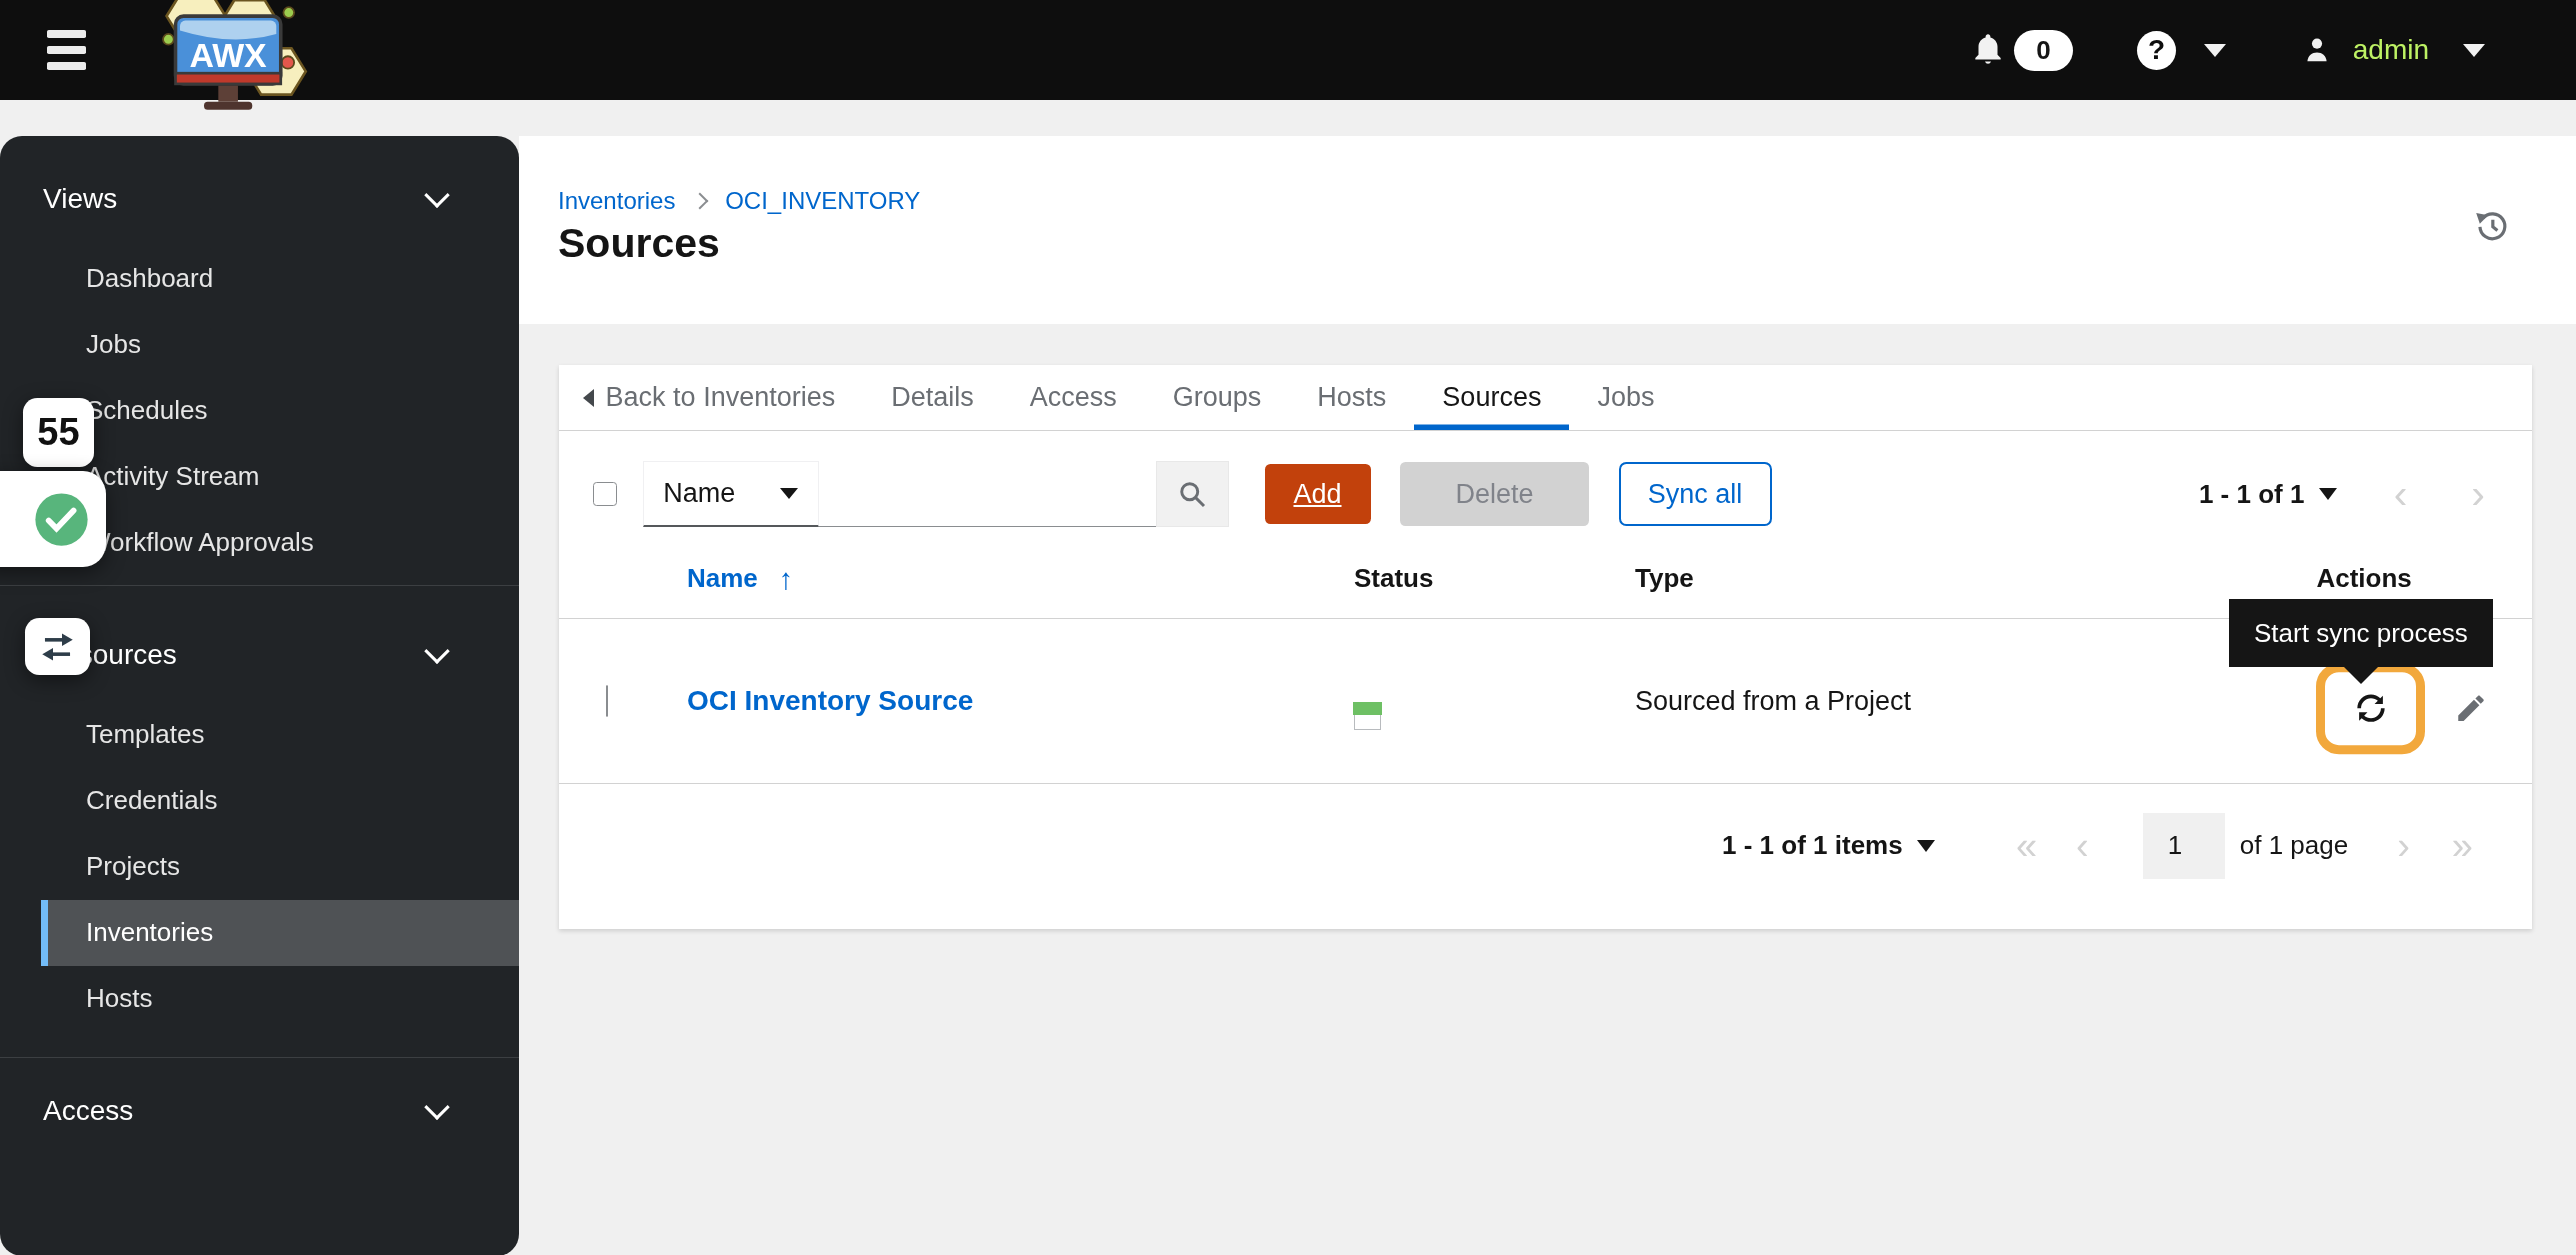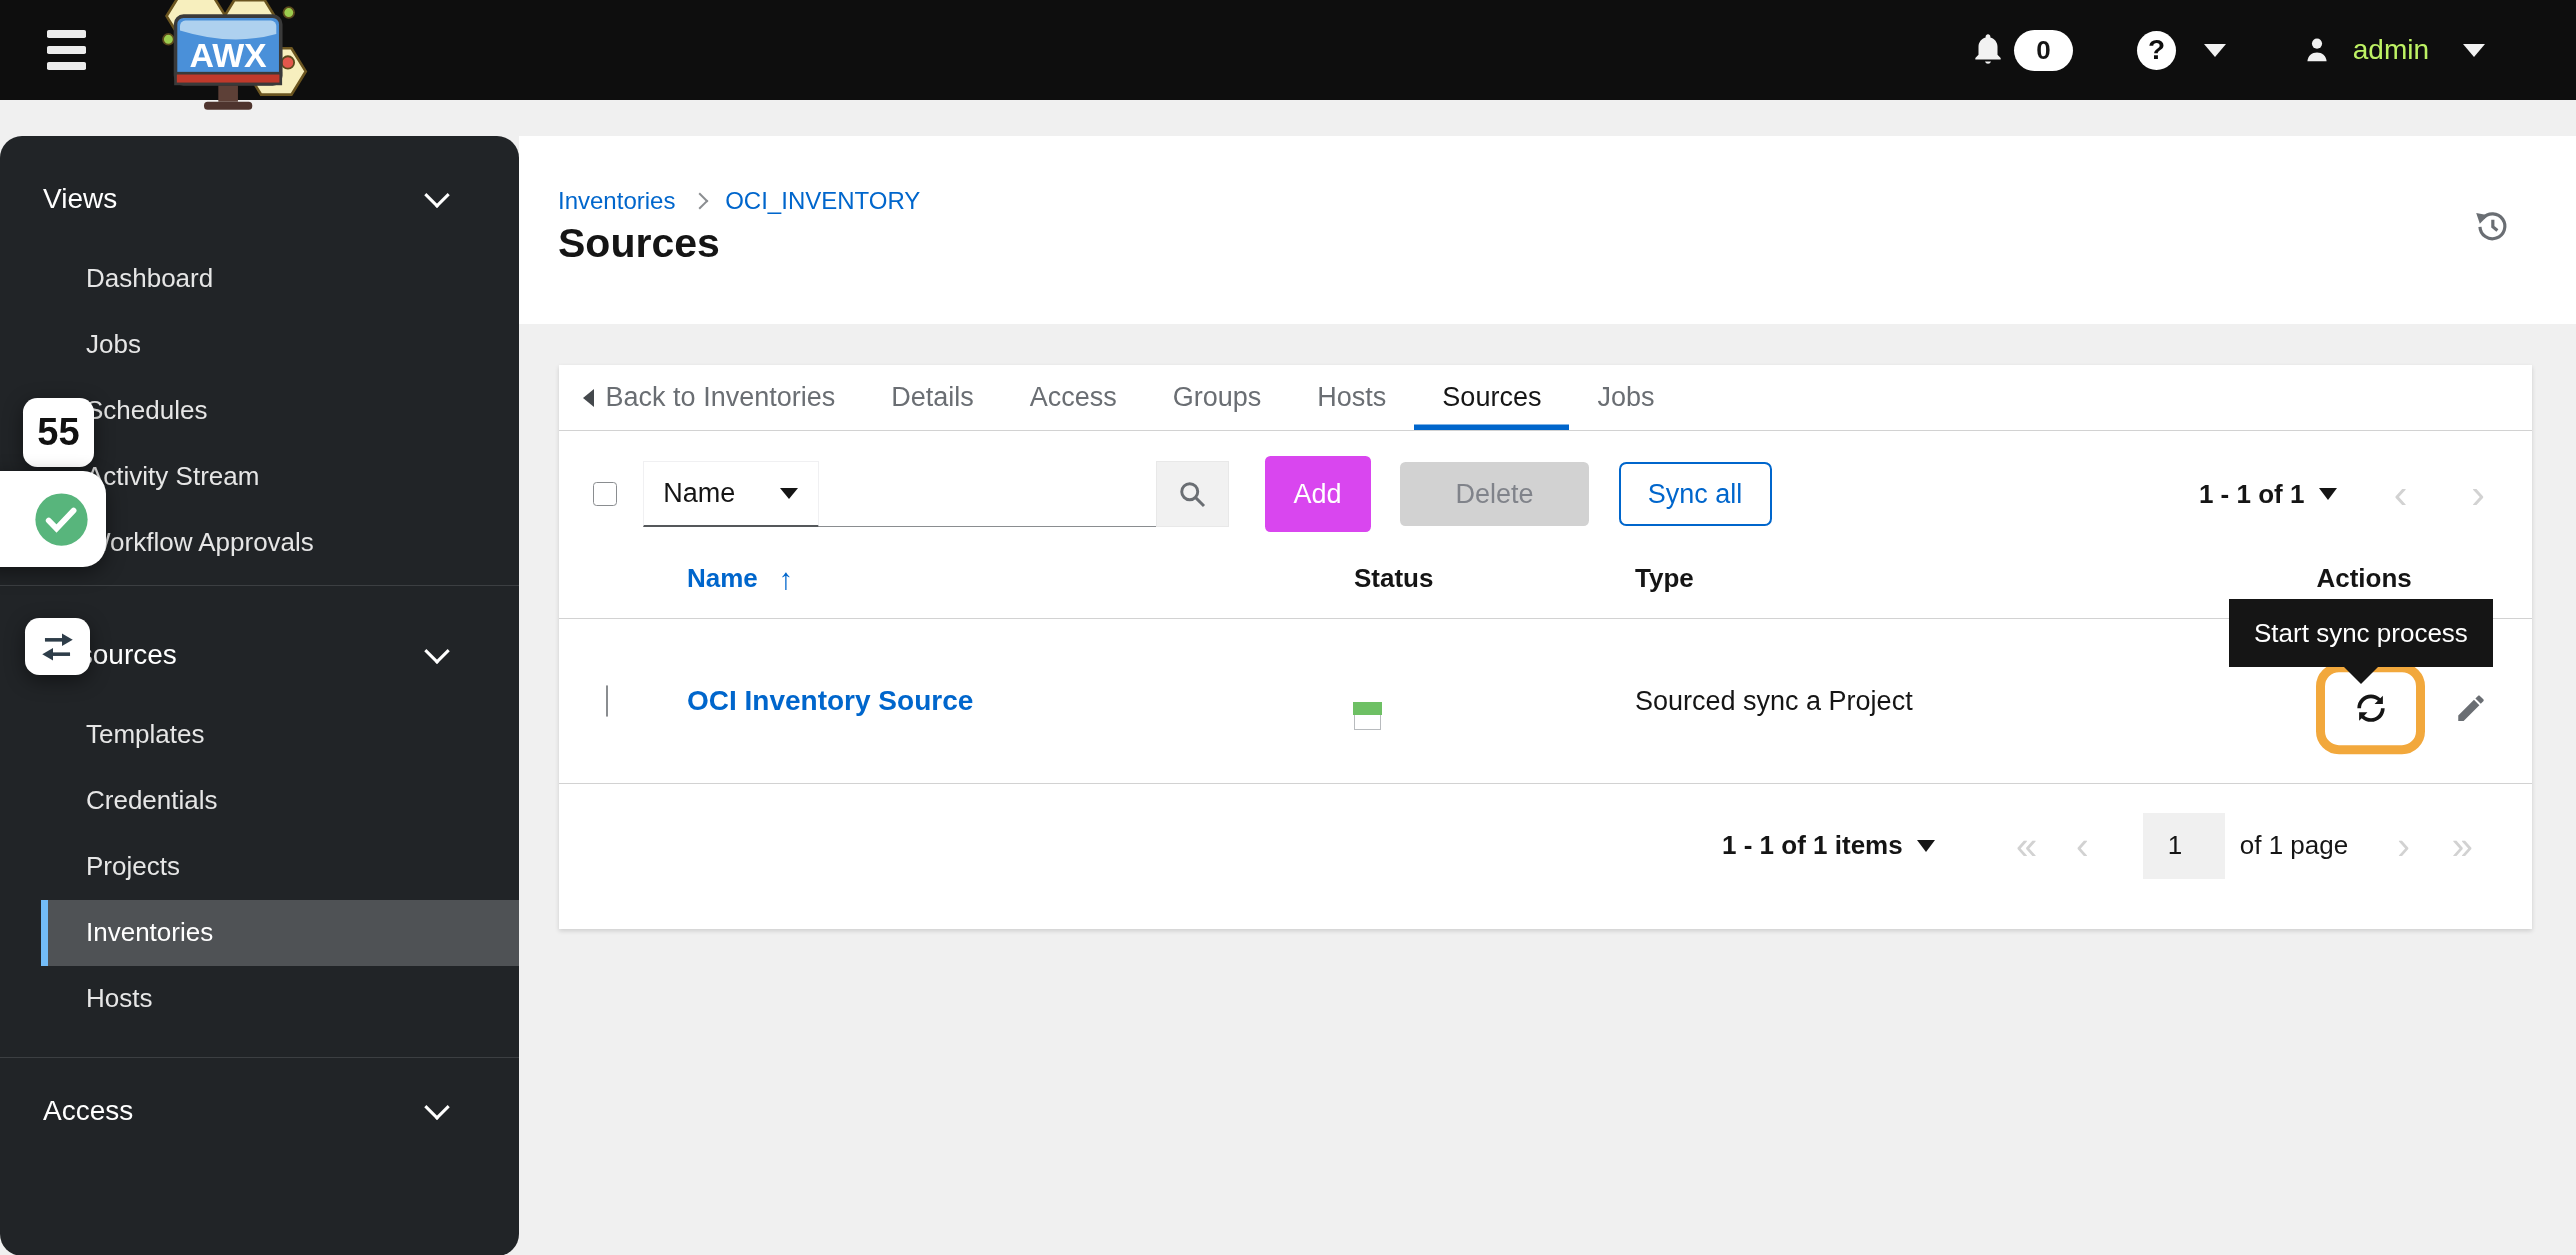--- a/index.html
+++ b/index.html
@@ -55,21 +55,21 @@
   
   .toolbar{display:flex;align-items:center;margin:30px 47px 0 34px;height:66px;}
   .cb{width:21.5px;height:21.5px;border:1.8px solid #8a8d90;border-radius:3.6px;background:#fff;cursor:pointer;}
   .cb-toolbar{margin-right:26px;}
   .filter-select{width:176px;height:66px;box-sizing:border-box;background:#fff;border:0.9px solid #f0f0f2;border-bottom:2.7px solid #55585b;
     display:flex;align-items:center;justify-content:space-between;padding:0 19.7px;font-size:27px;cursor:pointer;}
   .sel-caret{width:0;height:0;border-left:9px solid transparent;border-right:9px solid transparent;border-top:11.6px solid #151515;}
   .search-input{width:337px;height:66px;box-sizing:border-box;border:none;border-bottom:1.8px solid #8a8d90;background:#fff;font-size:27px;padding:0 14.3px;outline:none;font-family:"Liberation Sans",sans-serif;}
   .search-btn{width:73px;height:66px;background:#f1f1f1;border:0.9px solid #e8e8e8;box-sizing:border-box;display:flex;align-items:center;justify-content:center;cursor:pointer;}
   .btn{font-family:"Liberation Sans",sans-serif;font-size:27px;border-radius:5.4px;cursor:pointer;}
-  .btn-add{margin-left:36px;width:106px;height:76px;background:#d946ef;color:#fff;border:none;}
+  .btn-add{margin-left:36px;width:106px;height:60px;background:#c2410c;color:#fff;border:none;text-decoration:underline;}
   .btn-delete{margin-left:29.5px;width:189px;height:64px;background:#d2d2d2;color:#80838a;border:none;}
   .btn-syncall{margin-left:29.5px;width:153px;height:64px;background:#fff;color:#0066cc;border:2.7px solid #0066cc;border-radius:7.2px;box-sizing:border-box;}
   .top-pag{margin-left:auto;display:flex;align-items:center;}
   .pag-summary{font-size:26px;font-weight:bold;color:#151515;}
   .pag-caret{margin-left:14.3px;width:0;height:0;border-left:9.8px solid transparent;border-right:9.8px solid transparent;border-top:12.5px solid #151515;cursor:pointer;}
   .pag-arrow{color:#d2d2d2;font-size:41px;line-height:1;cursor:default;}
   .arr-prev-top{margin-left:57px;}
   .arr-next-top{margin-left:64px;}
   
   .thead{display:flex;align-items:center;box-sizing:border-box;height:92px;padding:12.5px 0 0 47px;border-bottom:1.8px solid #d2d2d2;font-size:26px;font-weight:bold;color:#151515;}
@@ -288,21 +288,21 @@
     </div>
 
     <div class="trow">
       <div class="col-check"><span class="cb"></span></div>
       <div class="col-name">
           <a class="row-link">OCI Inventory Source</a>
         </div>
       <div class="col-status">
           <span class="status-icon"></span>
         </div>
-      <div class="col-type">Sourced sync a Project</div>
+      <div class="col-type">Sourced from a Project</div>
       <div class="col-actions cell-actions">
         <div class="sync-ring">
           <svg width="38" height="38" viewBox="0 0 512 512">
             <path fill="#151515" d="M440 256c0 101.7-82.3 184-184 184-48.6 0-92.8-18.8-125.7-49.5L96 424V312h112l-44.1 44.1C187 376.3 219.9 390 256 390c74 0 134-60 134-134h50zM72 256c0-101.7 82.3-184 184-184 48.6 0 92.8 18.8 125.7 49.5L416 88v112H304l44.1-44.1C325 135.7 292.1 122 256 122c-74 0-134 60-134 134H72z"></path>
           </svg>
         </div>
         <svg class="pencil" viewBox="0 0 24 24">
           <path fill="#6a6e73" d="M3 17.2V21h3.8L17.9 9.9l-3.8-3.8L3 17.2zM20.7 7.1c.4-.4.4-1 0-1.4l-2.4-2.4c-.4-.4-1-.4-1.4 0l-1.8 1.8 3.8 3.8 1.8-1.8z"></path>
         </svg>
       </div>

